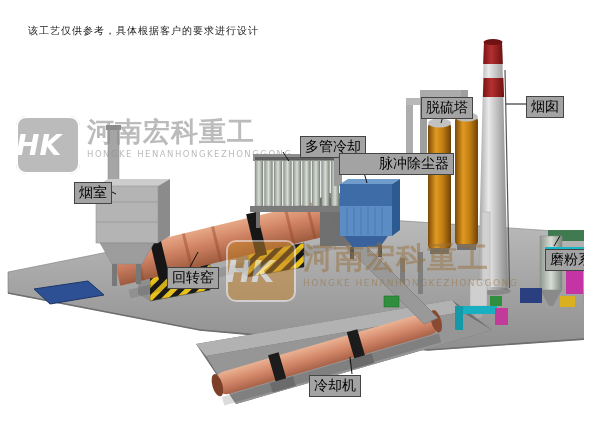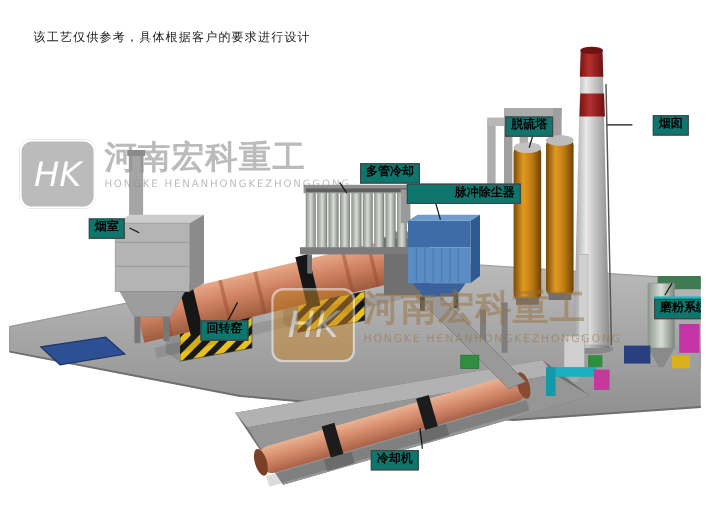--- a/index.html
+++ b/index.html
@@ -1,32 +1,32 @@
 <!DOCTYPE html>
 <html><head>
 <meta charset="utf-8">
 <style>
   html,body{margin:0;padding:0;background:#fff;}
   body{font-family:"DejaVu Sans","Liberation Sans",sans-serif;}
   .scene{position:relative;width:584px;height:423px;background:#fff;overflow:hidden;}
   .scene svg{position:absolute;left:0;top:0;z-index:1;}
   .disclaimer{position:absolute;left:28px;top:24px;font-size:10px;color:#1a1a1a;letter-spacing:1px;z-index:6;}
   .watermark{position:absolute;display:flex;align-items:flex-start;gap:7px;pointer-events:none;}
-  .wm-logo{display:flex;align-items:center;justify-content:center;border-radius:10px;
-           color:#fff;font-style:italic;font-weight:normal;}
+  .wm-logo{display:flex;align-items:center;border-radius:10px;
+           color:#fff;font-style:italic;font-weight:bold;}
   .wm-gray{left:16px;top:116px;opacity:.6;z-index:4;}
   .wm-gray .wm-logo{width:64px;height:58px;background:#8f8f8f;font-size:28px;box-shadow:inset 0 0 0 2px #fff;}
   .wm-gray .wm-cn{font-size:27px;font-weight:bold;color:#8f8f8f;letter-spacing:1px;line-height:1.15;}
   .wm-gray .wm-en{font-size:8.5px;color:#8f8f8f;letter-spacing:1.5px;margin-top:2px;}
   .wm-orange{left:226px;top:240px;opacity:.5;z-index:4;}
   .wm-orange .wm-logo{width:70px;height:62px;background:#c8862c;font-size:30px;box-shadow:inset 0 0 0 2px #fff;}
   .wm-orange .wm-cn{font-size:30px;font-weight:bold;color:#97713d;letter-spacing:1px;line-height:1.2;}
   .wm-orange .wm-en{font-size:9px;color:#97713d;letter-spacing:1.5px;margin-top:2px;}
-  .equip-label{position:absolute;background:#0f766e;border:1px solid #444;color:#000;
-               font-size:10px;line-height:1.25;padding:1px 4px;white-space:nowrap;z-index:7;font-weight:bold;}
+  .equip-label{position:absolute;background:#a3a3a3;border:1px solid #444;color:#000;
+               font-size:14px;line-height:1.25;padding:1px 4px;white-space:nowrap;z-index:7;}
 </style>
 </head>
 <body>
 
 <div class="scene">
 
   <svg width="600" height="423" viewBox="0 0 600 423">
     <defs>
       <pattern id="hazard" width="10" height="10" patternUnits="userSpaceOnUse" patternTransform="rotate(45)">
         <rect width="10" height="10" fill="#e8c11c"></rect>
@@ -259,17 +259,17 @@
       <div class="wm-cn">河南宏科重工</div>
       <div class="wm-en">HONGKE HENANHONGKEZHONGGONG</div>
     </div>
   </div>
 
   <div class="equip-label" style="left:74px;top:182px;">烟室</div>
   <div class="equip-label" style="left:167px;top:267px;text-align:right;">回转窑</div>
   <div class="equip-label" style="left:256px;top:136px;margin-left:44px;">多管冷却</div>
   <div class="equip-label" style="left:339px;top:153px;padding-left:39px;">脉冲除尘器</div>
   <div class="equip-label" style="left:421px;top:97px;">脱硫塔</div>
-  <div class="equip-label" style="left:544px;top:96px;">烟囱</div>
+  <div class="equip-label" style="left:526px;top:96px;">烟囱</div>
   <div class="equip-label" style="left:545px;top:220px;margin-top:29px;">磨粉系统</div>
   <div class="equip-label" style="left:309px;top:375px;">冷却机</div>
 
 </div>
 
 </body></html>

